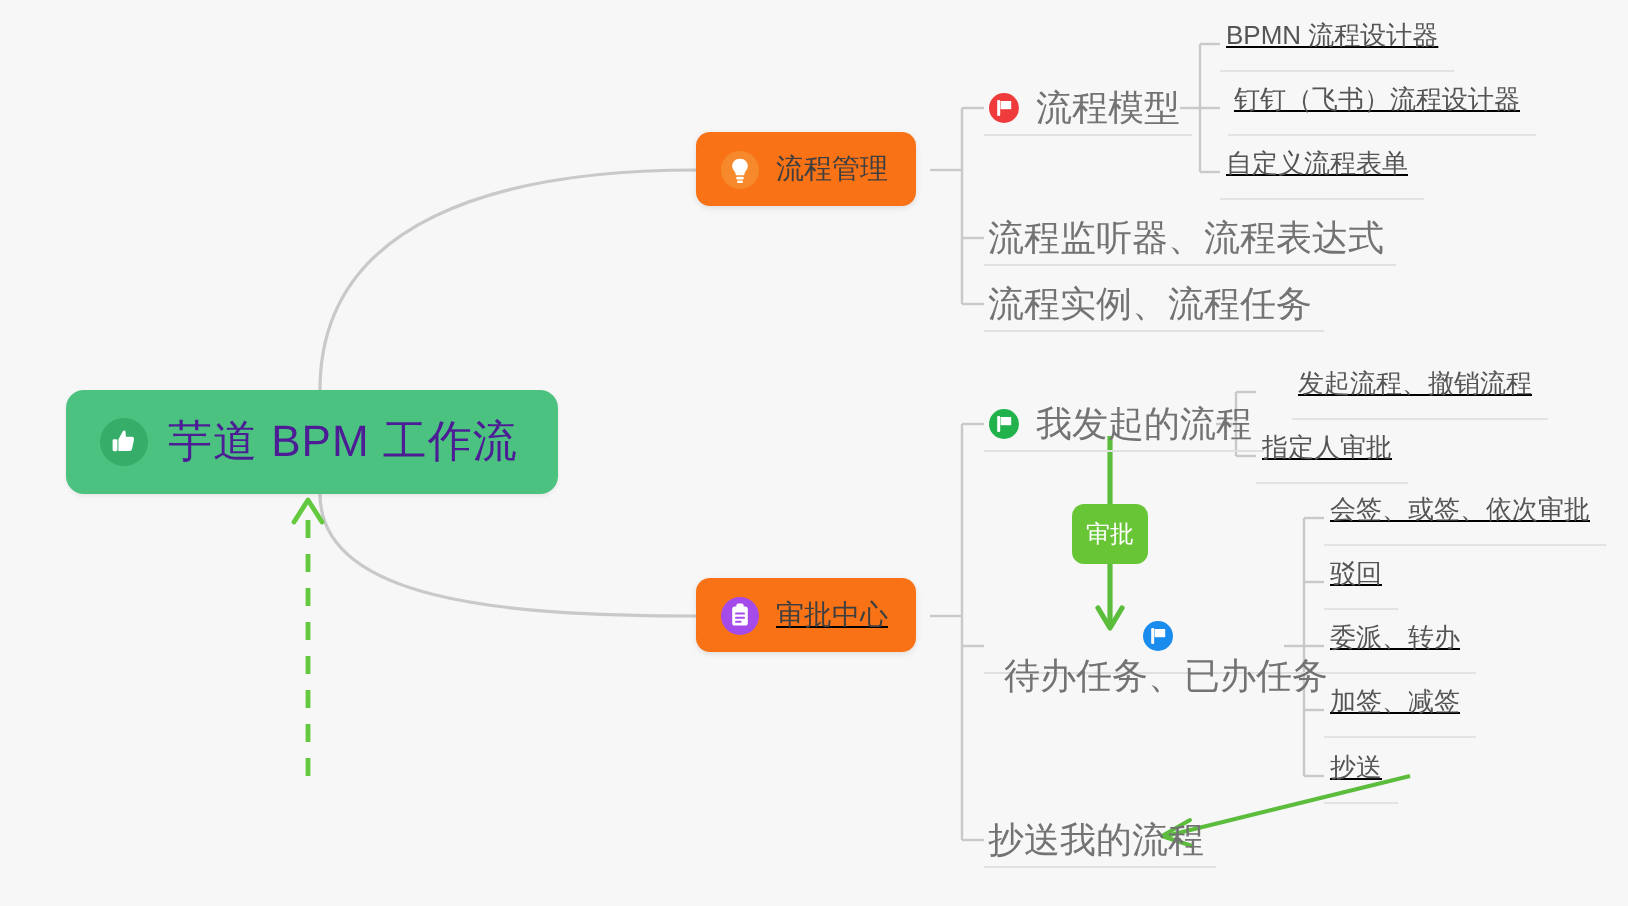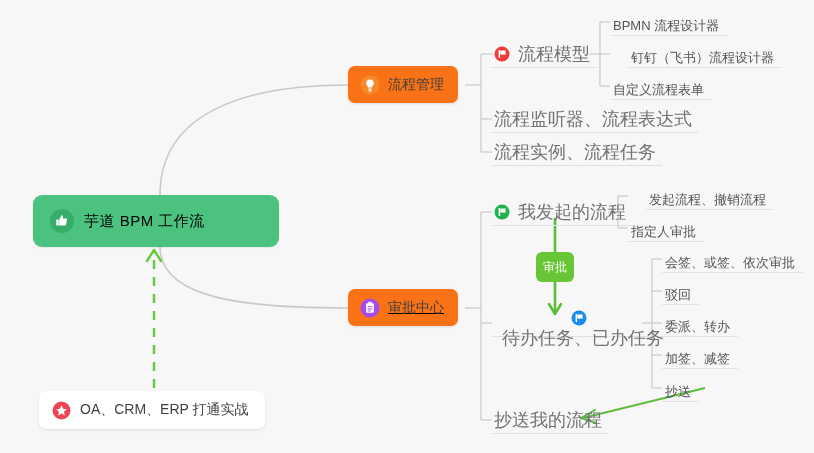--- a/index.html
+++ b/index.html
@@ -37,22 +37,22 @@
     height: 52px;
     background: #4cc281;
     border-radius: 9px;
     display: flex;
     align-items: center;
     padding-left: 16px;
     box-sizing: border-box;
     box-shadow: 0 1px 2px rgba(0,0,0,0.07);
   }
   .root-label {
-    color: #000000;
-    font-size: 15px;
+    color: #4c1d95;
+    font-size: 22px;
     letter-spacing: 0.5px;
     margin-left: 9px;
     white-space: nowrap;
   }
 
   
   .branch-node {
     position: absolute;
     background: #f97316;
     border-radius: 7px;
@@ -108,26 +108,27 @@
     white-space: nowrap;
   }
   .sub-node .sub-label.with-icon {
     margin-left: 8px;
   }
 
   
   .leaf-node {
     position: absolute;
     display: flex;
-    align-items: flex-end;
+    align-items: flex-start;
     height: 27px;
     border-bottom: 1px solid #e3e3e3;
     padding: 0 8px 0 3px;
     box-sizing: border-box;
     white-space: nowrap;
+    text-decoration: underline;
   }
   .leaf-label {
     font-size: 13px;
     color: #555555;
     white-space: nowrap;
   }
 
   
   .flow-badge {
     position: absolute;
@@ -239,21 +240,21 @@
         <rect x="4.6" y="4.0" width="1.5" height="8.0" rx="0.6" fill="#ffffff"></rect>
         <path d="M6.3 4.5 L11.6 4.5 L11.6 8.6 L6.3 8.6 Z" fill="#ffffff"></path>
       </svg>
     </span>
     <span class="sub-label with-icon">流程模型</span>
   </div>
 
   <div class="leaf-node" style="left:610px; top:9px;">
     <span class="leaf-label">BPMN 流程设计器</span>
   </div>
-  <div class="leaf-node" style="left:628px; top:41px;">
+  <div class="leaf-node" style="left:614px; top:41px;">
     <span class="leaf-label">钉钉（飞书）流程设计器</span>
   </div>
   <div class="leaf-node" style="left:610px; top:73px;">
     <span class="leaf-label">自定义流程表单</span>
   </div>
 
   <div class="sub-node" style="left:492px; top:106px;">
     <span class="sub-label">流程监听器、流程表达式</span>
   </div>
   <div class="sub-node" style="left:492px; top:139px;">
@@ -320,23 +321,14 @@
   </div>
 
   <div class="sub-node" style="left:492px; top:407px;">
     <span class="sub-label">抄送我的流程</span>
   </div>
 
   <div class="flow-badge">
     <span class="flow-badge-label">审批</span>
   </div>
 
-  <div class="bottom-node">
-    <span class="icon">
-      <svg width="19" height="19" viewBox="0 0 19 19">
-        <circle cx="9.5" cy="9.5" r="9" fill="#ef4455"></circle>
-        <path d="M9.5 4.3 L11.05 7.75 L14.8 8.15 L12.0 10.7 L12.78 14.4 L9.5 12.5 L6.22 14.4 L7.0 10.7 L4.2 8.15 L7.95 7.75 Z" fill="#ffffff"></path>
-      </svg>
-    </span>
-    <span class="bottom-label">OA、CRM、ERP 打通实战</span>
-  </div>
 
 </div>
 
 </body></html>

